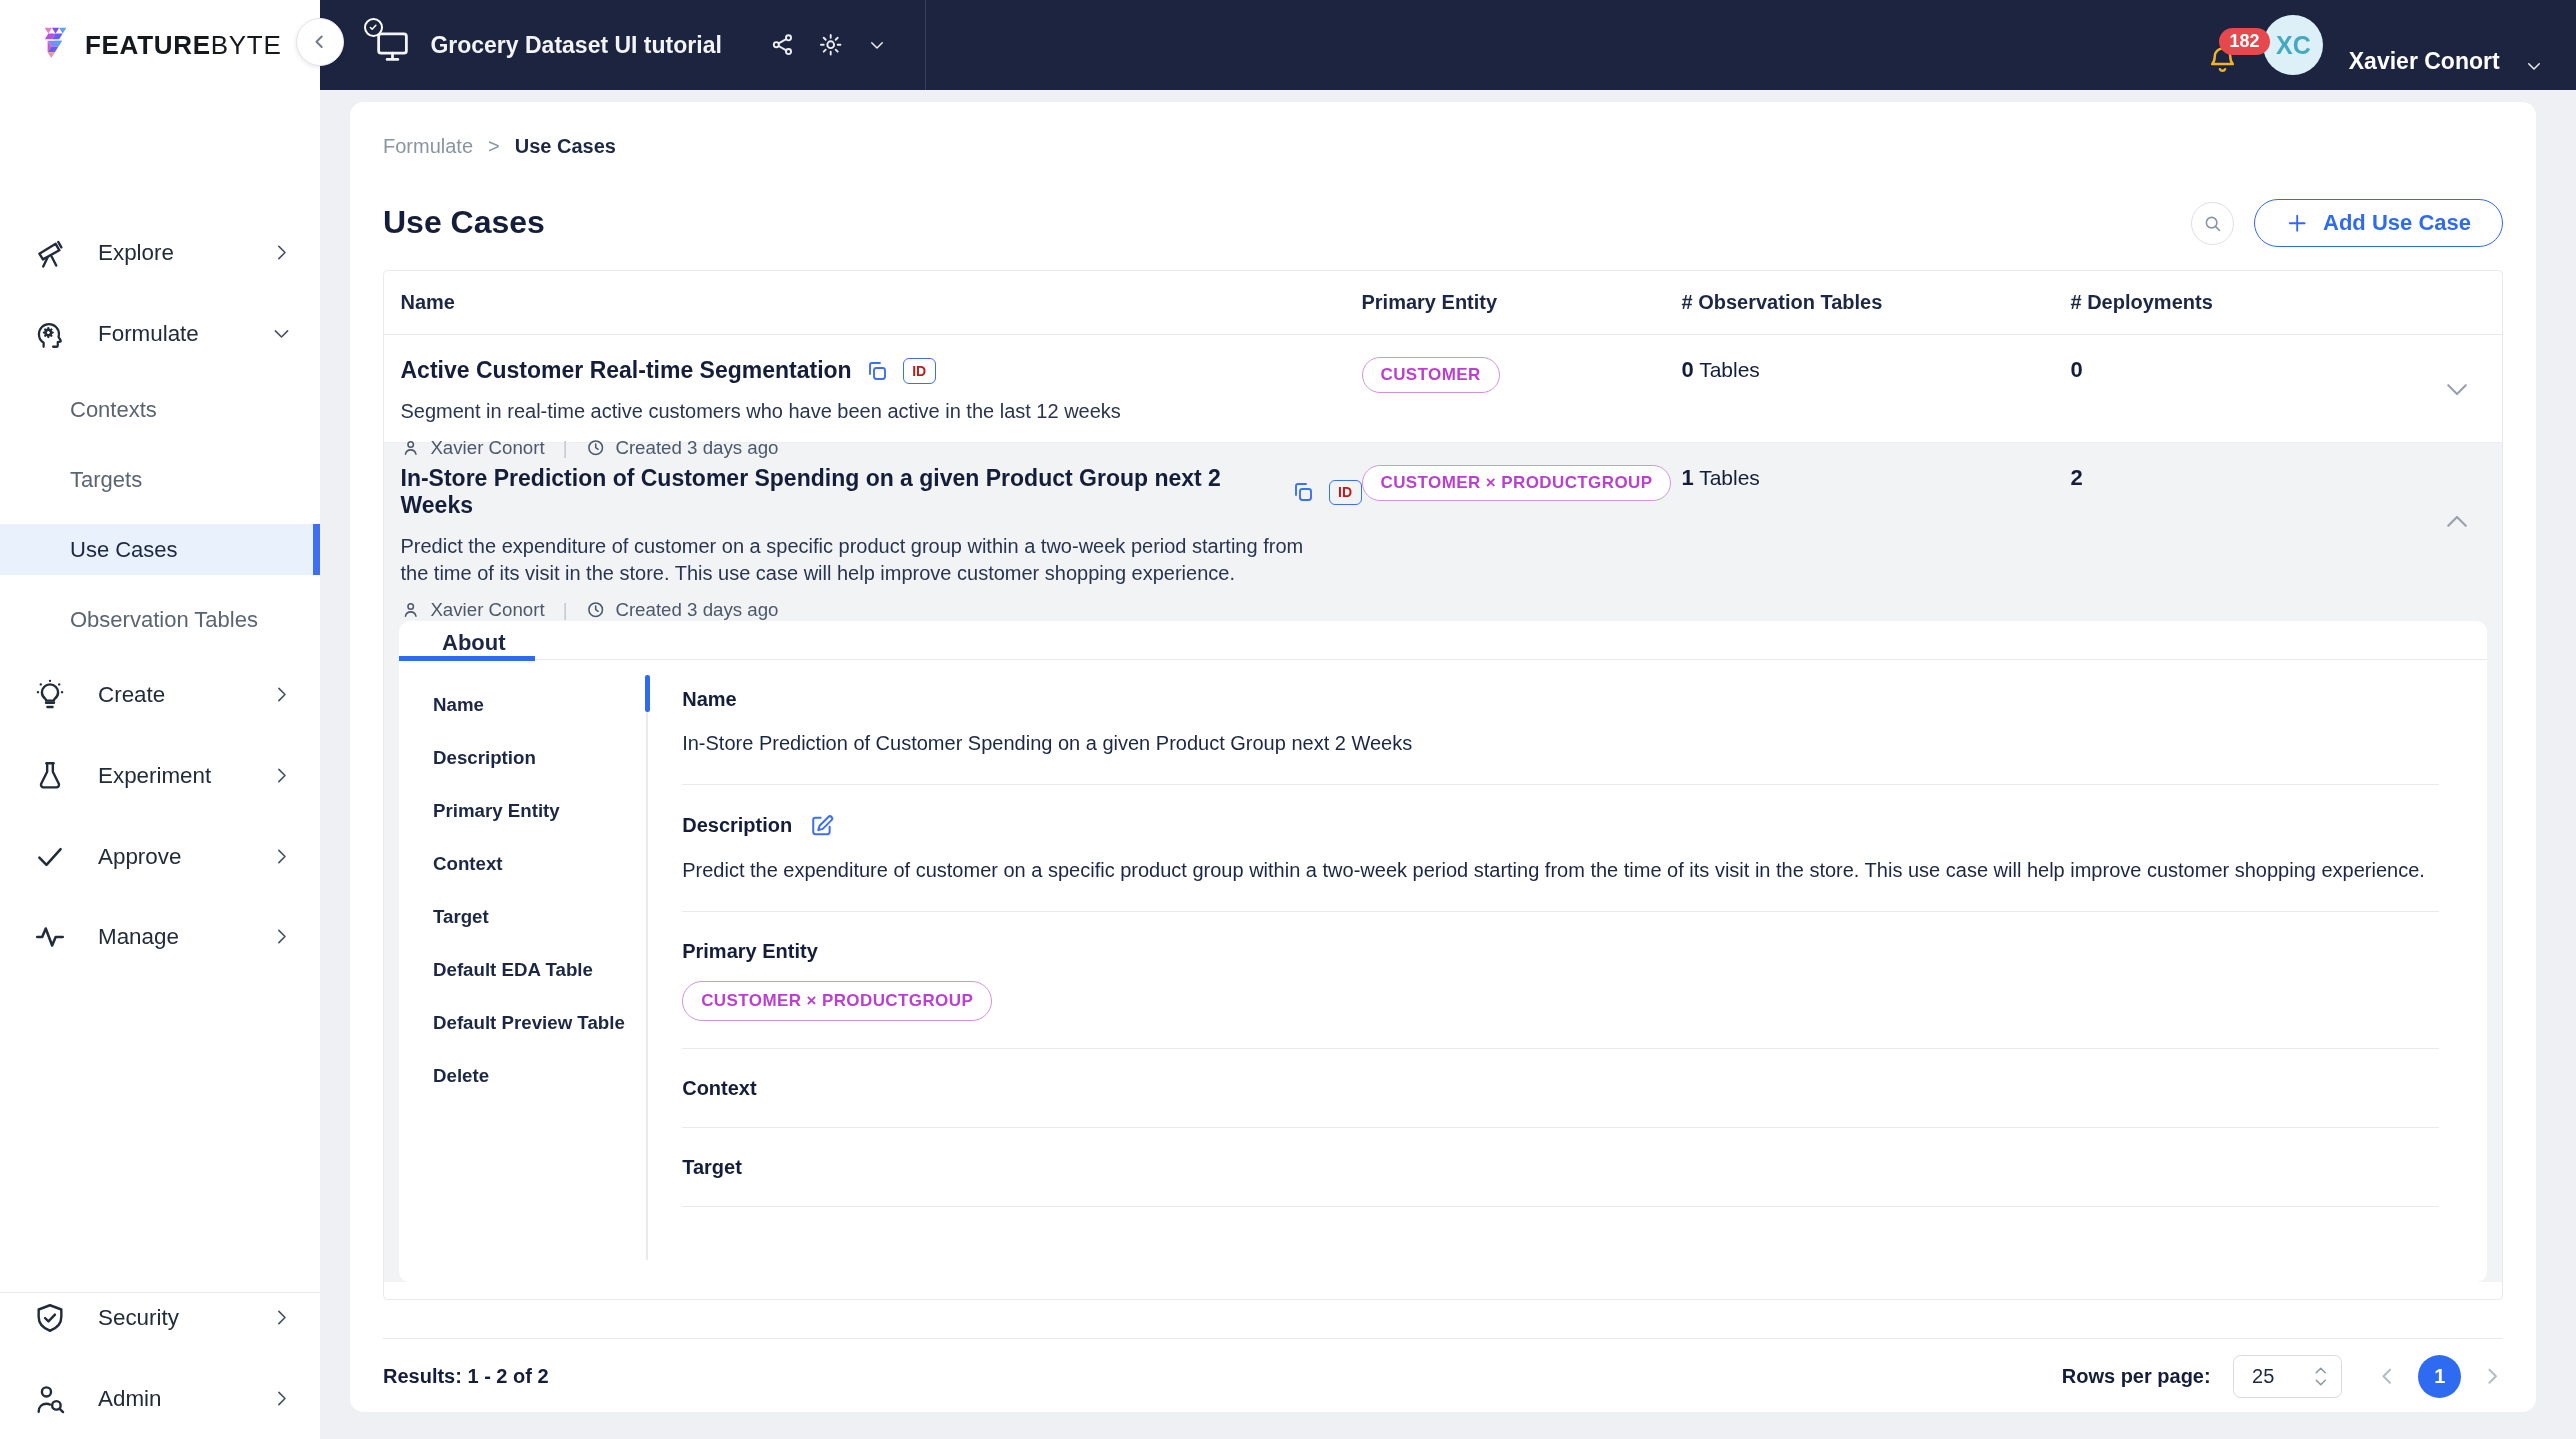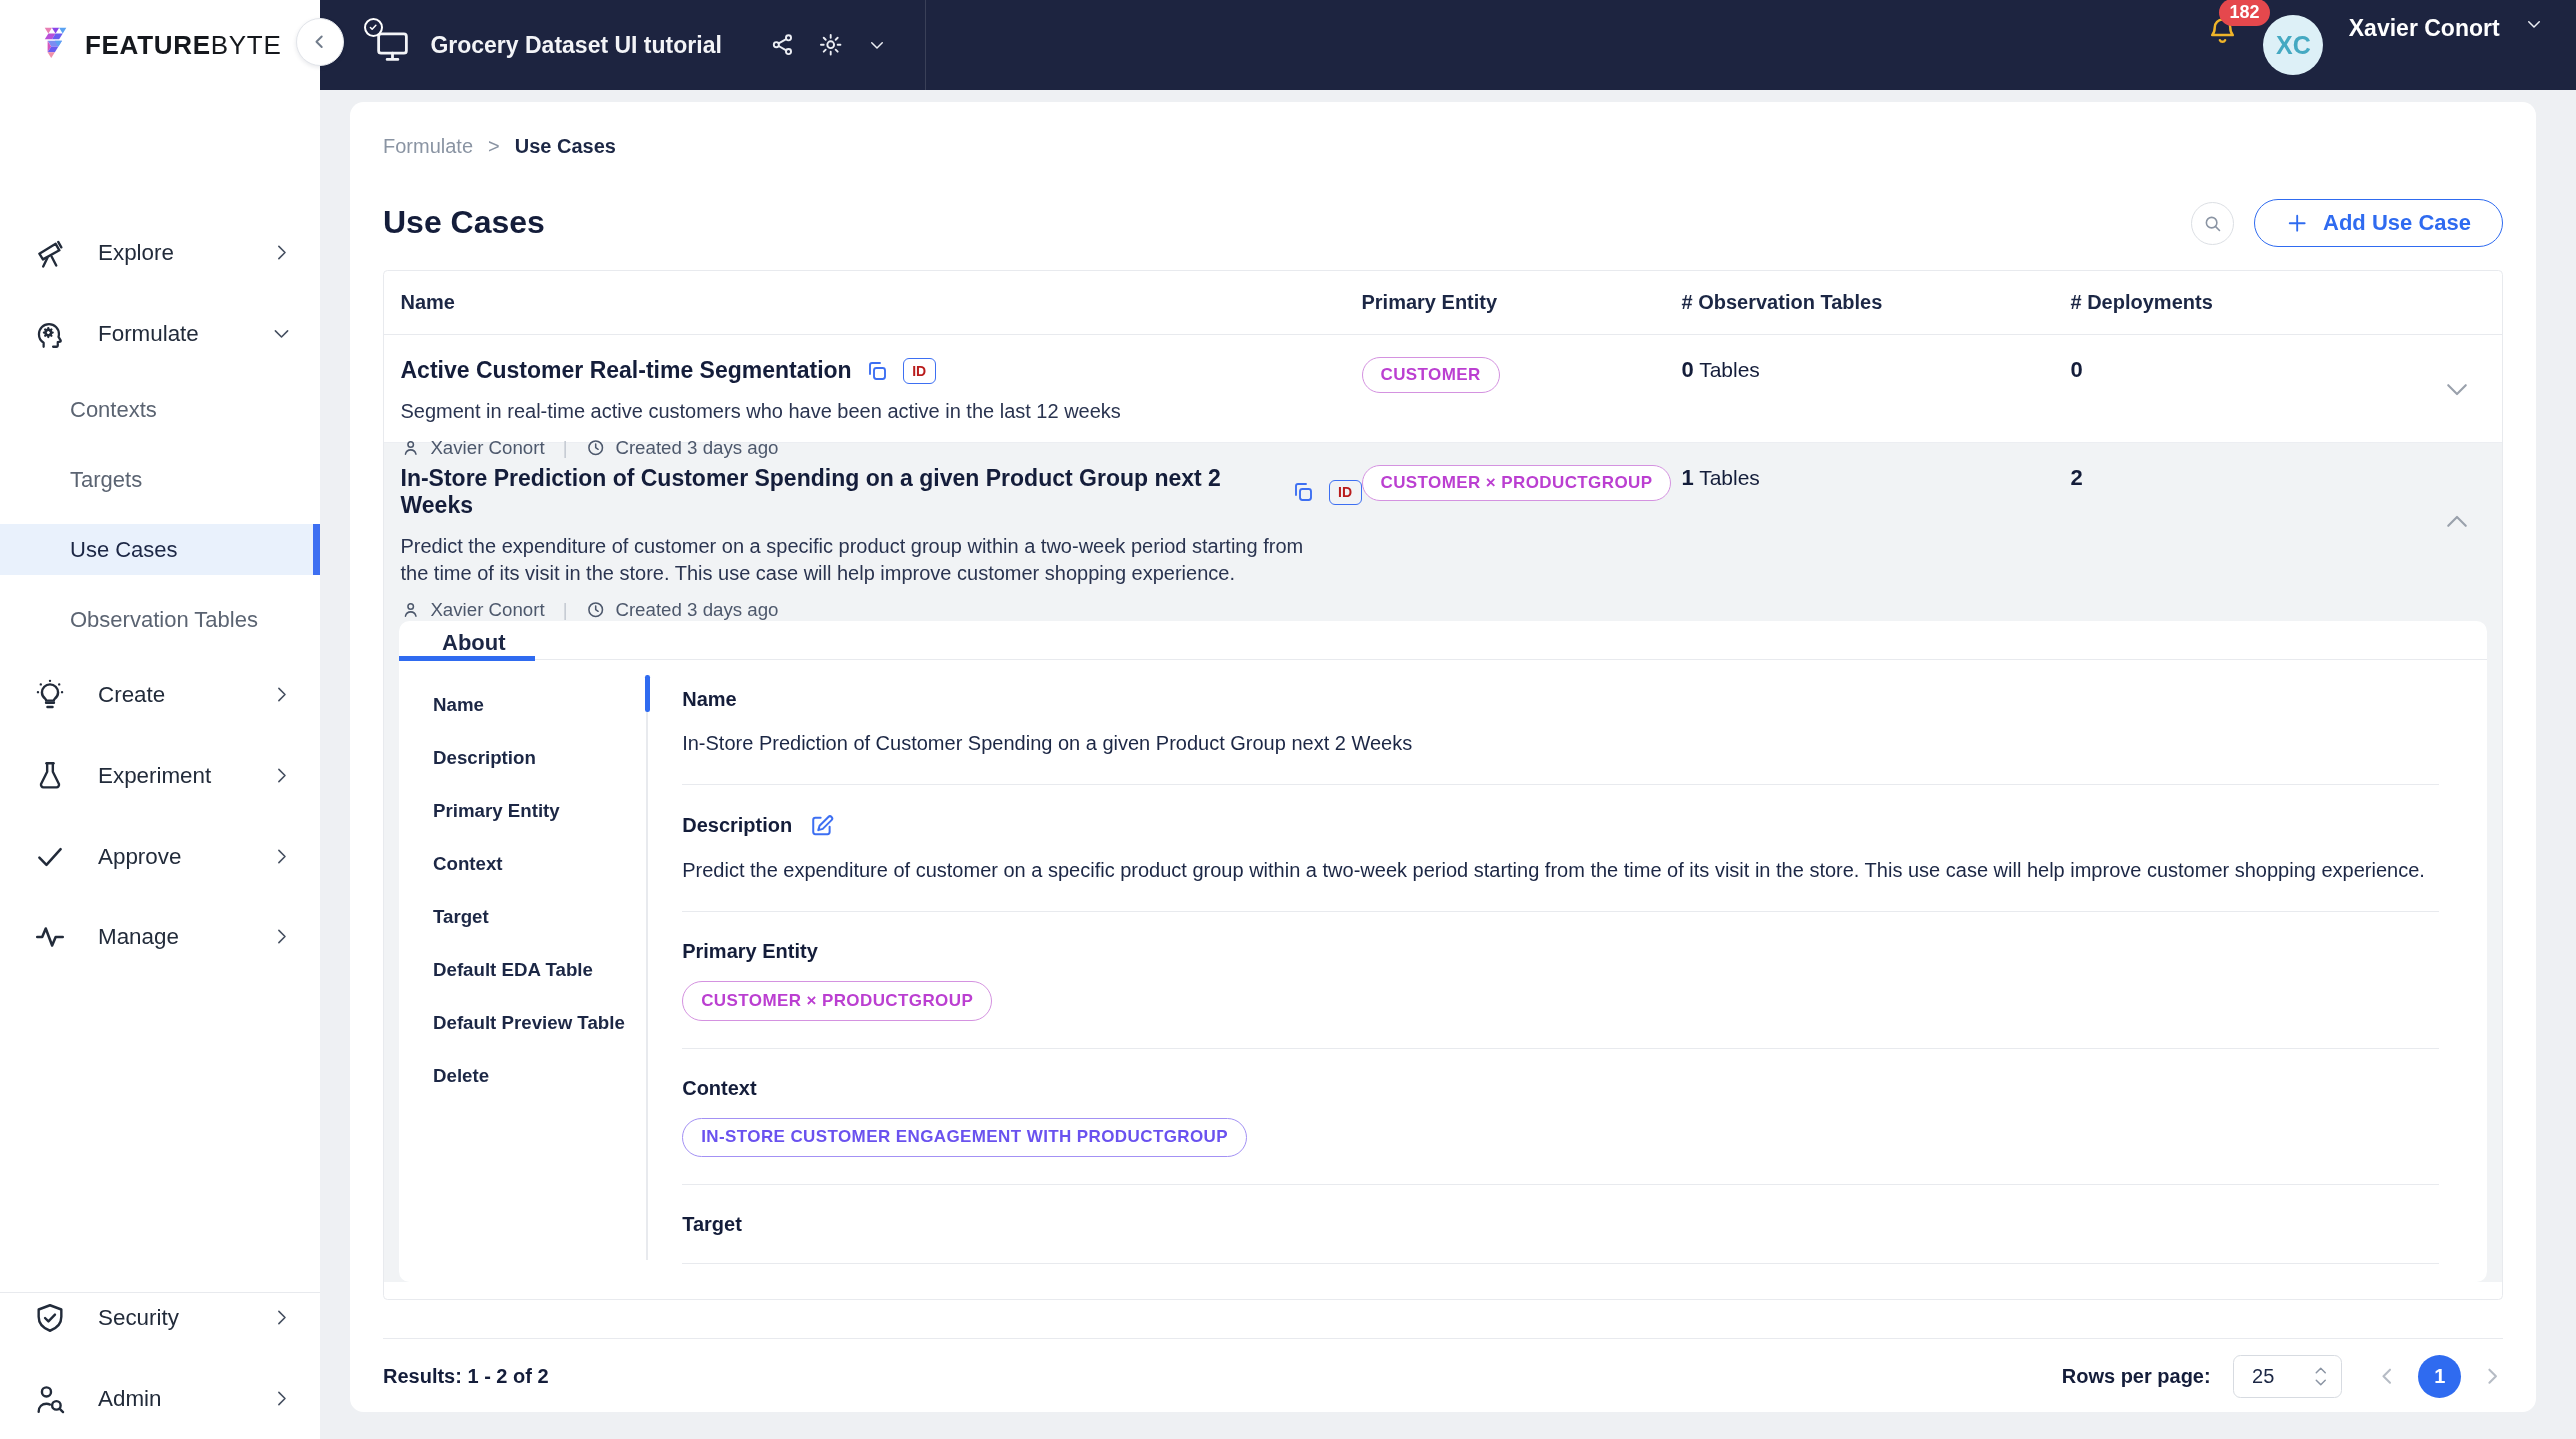--- a/index.html
+++ b/index.html
@@ -22,21 +22,21 @@
   .sdivider { position:absolute; left:0; right:0; top:1292px; height:0.7px; background:#e8eaee; }
 
   
   .topbar { position:absolute; left:320px; right:0; top:0; height:90px; background:#1d2440; display:flex; align-items:center; padding:0 33px 0 54px; color:#fff; z-index:4; }
   .proj-icon { position:relative; width:37px; height:37px; color:#f3f4f7; flex:none; }
   .proj-badge { position:absolute; left:-10.5px; top:-9px; width:19.4px; height:19.4px; border-radius:50%; background:#1d2440; border:2.2px solid #fff; display:flex; align-items:center; justify-content:center; color:#fff; }
   .proj-title { margin-left:19.4px; font-size:23px; font-weight:600; color:#f3f4f7; }
   .tb-ic { width:25.4px; height:25.4px; color:#eceef4; cursor:pointer; flex:none; }
   .tb-chev { width:18px; height:18px; color:#eceef4; cursor:pointer; flex:none; }
   .tb-sep { width:0.7px; height:90px; background:rgba(255,255,255,.13); margin-left:39px; flex:none; }
-  .tb-right { margin-left:auto; display:flex; align-items:flex-start; gap:25.4px; }
+  .tb-right { margin-left:auto; display:flex; align-items:flex-end; gap:25.4px; }
   .bell-wrap { position:relative; width:31px; height:31px; color:#f0b429; cursor:pointer; }
   .notif-badge { position:absolute; top:-16.5px; left:12px; background:#e5484d; color:#fff; font-size:18px; font-weight:700; padding:3px 10.5px; border-radius:747px; line-height:1.2; }
   .avatar { width:60px; height:60px; border-radius:50%; background:#ddf0f7; color:#45a9c2; display:flex; align-items:center; justify-content:center; font-size:25px; font-weight:700; cursor:pointer; }
   .user-name { font-size:23px; font-weight:600; }
 
   .collapse-btn { position:absolute; left:296px; top:18px; width:48px; height:48px; border-radius:50%; background:#fff; border:0.7px solid #e2e5ea; box-shadow:0 1.5px 4.5px rgba(20,30,60,.10); display:flex; align-items:center; justify-content:center; color:#717c8b; z-index:6; cursor:pointer; }
   .collapse-btn svg { width:19.4px; height:19.4px; }
 
   
   .card { position:absolute; left:350px; top:102px; width:2186px; height:1310px; background:#fff; border-radius:13.5px; }
@@ -423,21 +423,20 @@
                   </svg>
               </h4>
               <div class="dval">Predict the expenditure of customer on a specific product group within a two-week period starting from the time of its visit in the store. This use case will help improve customer shopping experience.</div>
             </section>
             <section class="dsection">
               <h4>Primary Entity</h4>
               <div class="dval"><span class="entity-badge">CUSTOMER × PRODUCTGROUP</span></div>
             </section>
             <section class="dsection">
               <h4>Context</h4>
-              <div class="dval"><span class="entity-badge badge-indigo">IN-STORE CUSTOMER ENGAGEMENT WITH PRODUCTGROUP</span></div>
             </section>
             <section class="dsection">
               <h4>Target</h4>
 
             </section>
           </div>
         </div>
       </div>
     </div>
   </div>

